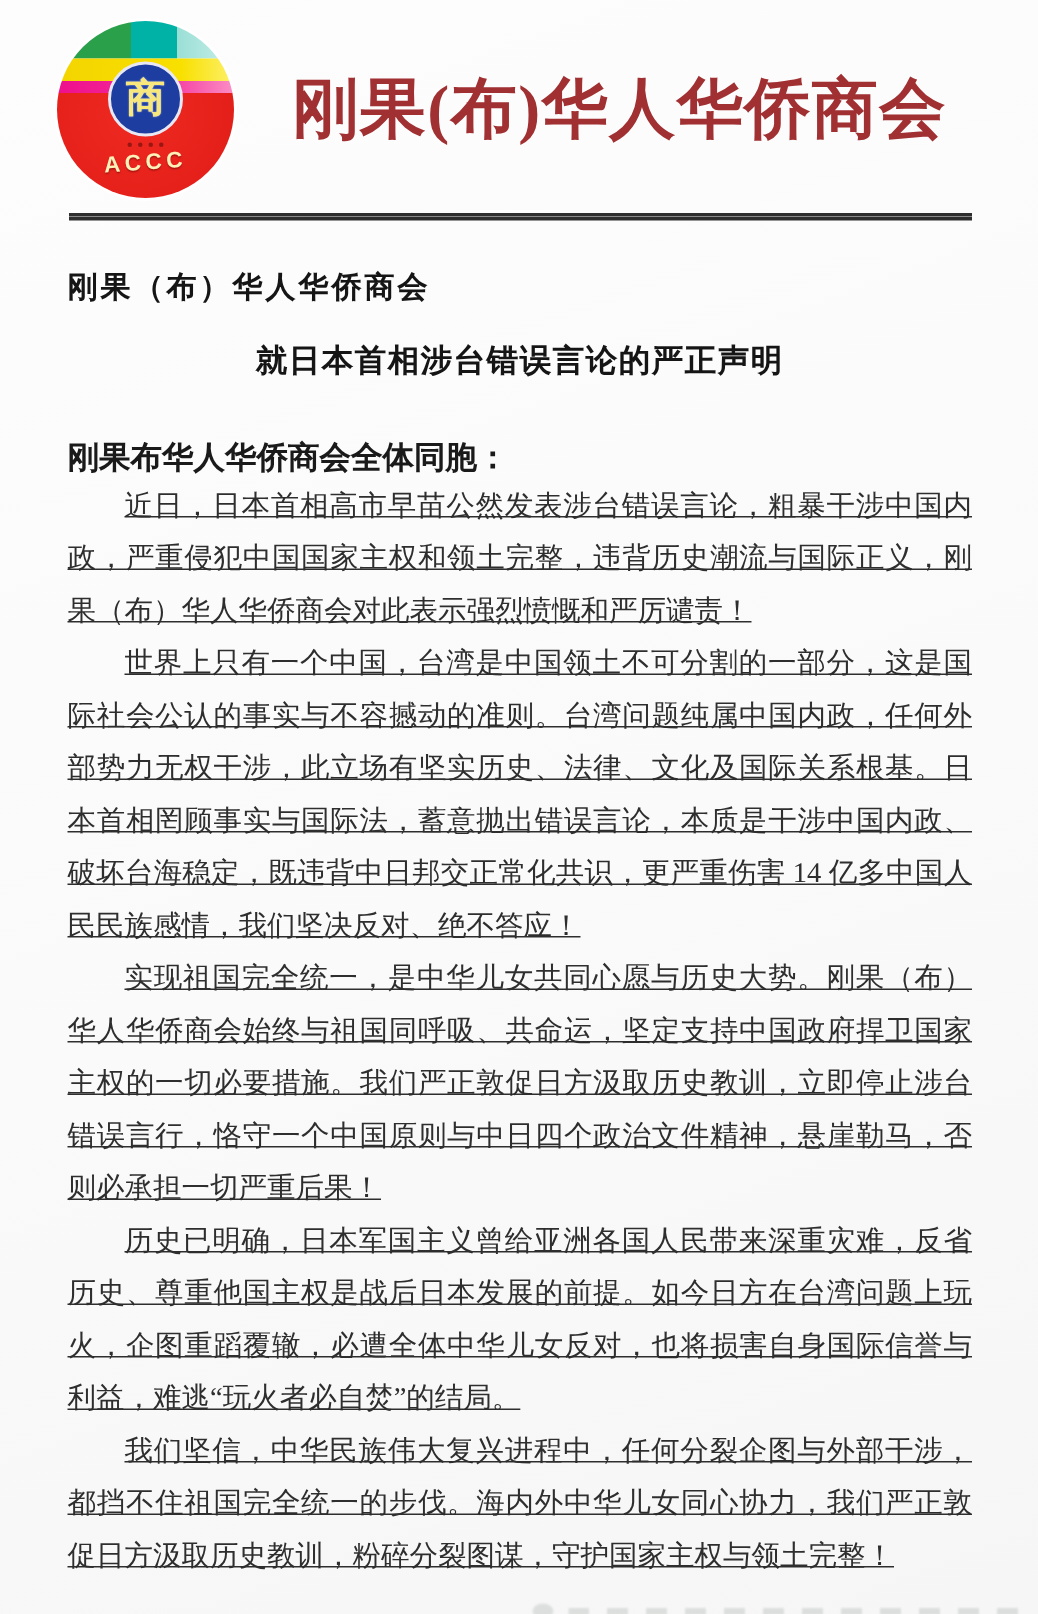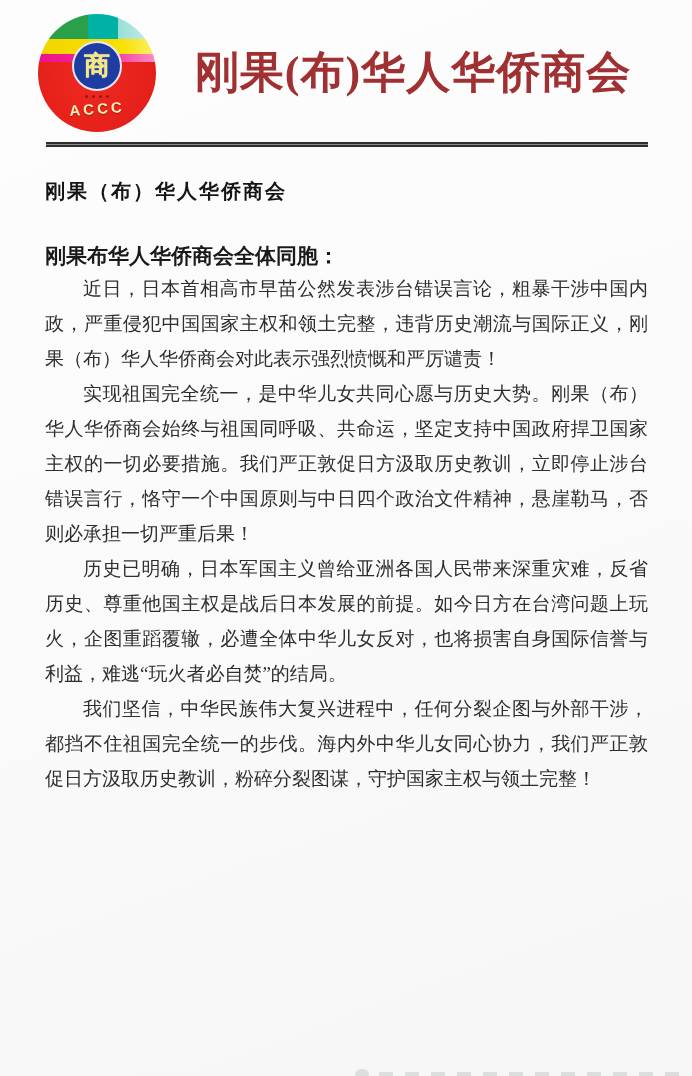--- a/index.html
+++ b/index.html
@@ -150,20 +150,21 @@
     color: #1a1a1a;
     line-height: 30px;
   }
   p.body-para {
     margin: 0;
     font-size: 19px;
     line-height: 35px;
     text-align: justify;
     text-indent: 2em;
     color: #2e2e2e;
+    text-decoration: underline;
   }
   p.body-para:first-of-type { margin-top: 3px; }
 
   
   .bottom-artifact {
     position: absolute;
     left: 355px;
     bottom: -4px;
     width: 330px;
     height: 12px;
@@ -207,24 +208,26 @@
     </div>
     <div class="head-text">
       <div class="org-zh">刚果(布)华人华侨商会</div>
     </div>
   </header>
 
   <div class="rule"></div>
 
   <main class="statement">
     <h1 class="doc-title-1">刚果（布）华人华侨商会</h1>
+    <h2 class="doc-title-2">就日本首相涉台错误言论的严正声明</h2>
 
     <p class="salutation">刚果布华人华侨商会全体同胞：</p>
 
     <p class="body-para">近日，日本首相高市早苗公然发表涉台错误言论，粗暴干涉中国内政，严重侵犯中国国家主权和领土完整，违背历史潮流与国际正义，刚果（布）华人华侨商会对此表示强烈愤慨和严厉谴责！</p>
+    <p class="body-para">世界上只有一个中国，台湾是中国领土不可分割的一部分，这是国际社会公认的事实与不容撼动的准则。台湾问题纯属中国内政，任何外部势力无权干涉，此立场有坚实历史、法律、文化及国际关系根基。日本首相罔顾事实与国际法，蓄意抛出错误言论，本质是干涉中国内政、破坏台海稳定，既违背中日邦交正常化共识，更严重伤害 14 亿多中国人民民族感情，我们坚决反对、绝不答应！</p>
     <p class="body-para">实现祖国完全统一，是中华儿女共同心愿与历史大势。刚果（布）华人华侨商会始终与祖国同呼吸、共命运，坚定支持中国政府捍卫国家主权的一切必要措施。我们严正敦促日方汲取历史教训，立即停止涉台错误言行，恪守一个中国原则与中日四个政治文件精神，悬崖勒马，否则必承担一切严重后果！</p>
     <p class="body-para">历史已明确，日本军国主义曾给亚洲各国人民带来深重灾难，反省历史、尊重他国主权是战后日本发展的前提。如今日方在台湾问题上玩火，企图重蹈覆辙，必遭全体中华儿女反对，也将损害自身国际信誉与利益，难逃“玩火者必自焚”的结局。</p>
     <p class="body-para">我们坚信，中华民族伟大复兴进程中，任何分裂企图与外部干涉，都挡不住祖国完全统一的步伐。海内外中华儿女同心协力，我们严正敦促日方汲取历史教训，粉碎分裂图谋，守护国家主权与领土完整！</p>
 
   </main>
 
   <div class="bottom-artifact">
     <span class="blob"></span>
     <span class="marks"></span>
   </div>

